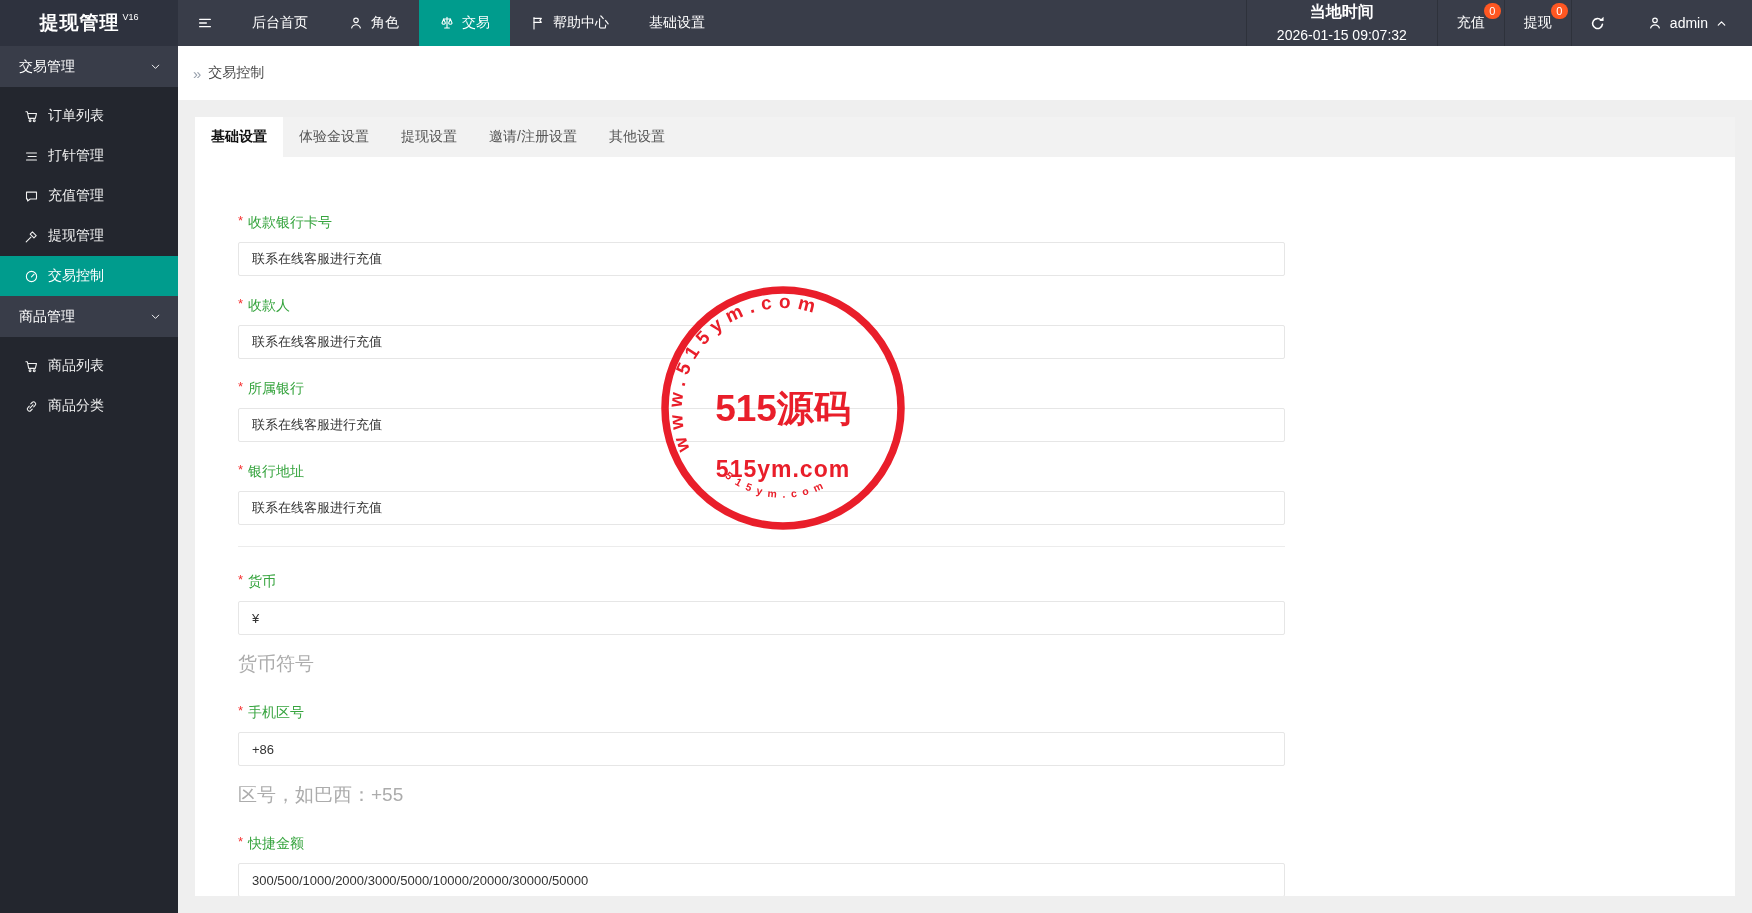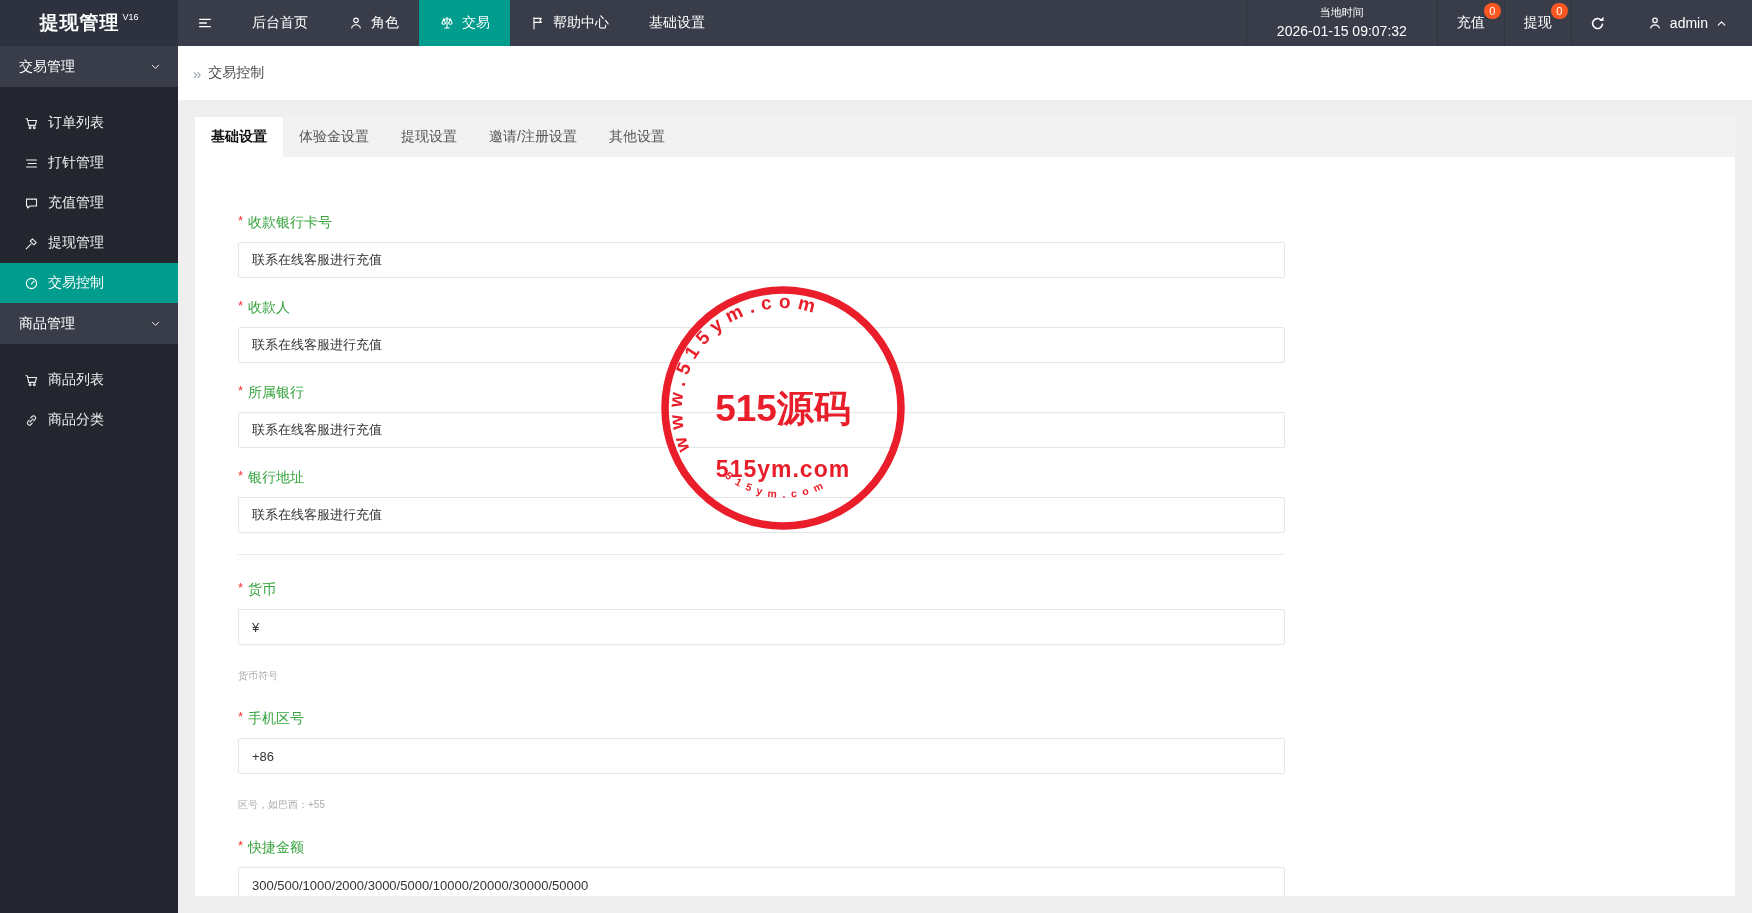--- a/index.html
+++ b/index.html
@@ -13,48 +13,48 @@
   .logo sup{font-size:9px;font-weight:normal;margin-left:3px;position:relative;top:-6px;letter-spacing:0;}
   .hamburger{display:flex;align-items:center;padding:0 19px;color:#fff;cursor:pointer;}
   .nav{display:flex;align-items:stretch;}
   .nav-item{display:flex;align-items:center;gap:7px;padding:8px 20px;font-size:14px;color:#fff;cursor:pointer;}
   .nav-item.active{background:#009c8d;}
   .icn{display:inline-flex;align-items:center;}
   .icn svg{width:16px;height:16px;}
   .s-icon svg{width:15px;height:15px;}
   .hdr-right{margin-left:auto;display:flex;align-items:stretch;color:#fff;}
   .time{display:flex;flex-direction:column;justify-content:center;align-items:center;padding:0 30px;border-left:1px solid rgba(0,0,0,.18);line-height:1.55;}
-  .time .t1{font-size:11px;}
+  .time .t1{font-size:16px;font-weight:bold;}
   .time .t2{font-size:14px;}
   .hdr-btn{position:relative;display:flex;align-items:center;padding:4px 19px;font-size:14px;border-left:1px solid rgba(0,0,0,.18);cursor:pointer;}
   .badge{position:absolute;top:3px;right:3px;min-width:9px;height:16px;line-height:16px;border-radius:9px;background:#ff5722;color:#fff;font-size:11px;text-align:center;padding:0 4px;}
   .refresh{display:flex;align-items:center;padding:0 17px;border-left:1px solid rgba(0,0,0,.18);cursor:pointer;}
   .refresh svg{width:17px;height:17px;}
   .user{display:flex;align-items:center;gap:7px;padding:0 24px;font-size:14px;cursor:pointer;}
   .chev svg{width:13px;height:13px;}
   
   .side{position:absolute;top:46px;left:0;bottom:0;width:178px;background:#23262e;z-index:4;}
-  .side-header{height:41px;display:flex;align-items:center;justify-content:space-between;padding:0 16px 0 19px;background:#393d49;color:#fff;font-size:14px;cursor:pointer;margin-bottom:16px;}
+  .side-header{height:41px;display:flex;align-items:center;justify-content:space-between;padding:0 16px 0 19px;background:#393d49;color:#fff;font-size:14px;cursor:pointer;margin-bottom:9px;}
   .side-item{height:40px;display:flex;align-items:center;gap:9px;padding-left:24px;color:#f1f1f1;font-size:14px;cursor:pointer;text-align:right;}
   .side-item.active{background:#009c8d;color:#fff;}
   
   .main{position:absolute;left:178px;top:46px;right:0;bottom:0;background:#efefef;}
   .crumb{height:54px;background:#fff;display:flex;align-items:center;gap:7px;padding-left:15px;font-size:14px;color:#4a4a4a;}
   .crumb-sym{color:#98a0ac;font-size:15px;}
   .card{margin:17px 17px 0;background:#fff;height:calc(100% - 88px);overflow:hidden;}
   .tabs{height:40px;background:#f2f2f2;display:flex;align-items:stretch;}
   .tab{display:flex;align-items:center;padding:0 16px;font-size:14px;color:#555;cursor:pointer;}
   .tab.active{background:#fff;color:#141414;font-weight:bold;}
   .card-body{padding:57px 0 0 43px;}
   .field{margin-bottom:21px;}
   .field.has-help{margin-bottom:27px;}
   .field-label{font-size:14px;color:#36a43e;margin-bottom:10px;}
   .req{color:#f53030;margin-right:5px;position:relative;top:-2px;font-size:13px;}
-  .field-input{display:block;width:1047px;height:34px;box-sizing:border-box;border:1px solid #e6e6e6;border-radius:2px;padding:17px 13px;font-size:13px;color:#333;background:#fff;font-family:inherit;outline:none;}
-  .field-help{font-size:10px;color:#acacac;margin-top:24px;}
+  .field-input{display:block;width:1047px;height:34px;box-sizing:border-box;border:1px solid #e6e6e6;border-radius:2px;padding:8px 13px;font-size:13px;color:#333;background:#fff;font-family:inherit;outline:none;}
+  .field-help{font-size:19px;color:#acacac;margin-top:16px;}
   .divider{width:1047px;border:none;border-top:1px solid #ececec;margin:2px 0 26px;}
   
   .stamp{position:absolute;left:656px;top:281px;width:254px;height:254px;opacity:.94;z-index:9;pointer-events:none;}
   .stamp text{font-family:"Liberation Sans","DejaVu Sans",sans-serif;}
 </style>
 </head>
 <body>
 
 <header class="hdr">
   <div class="logo">

